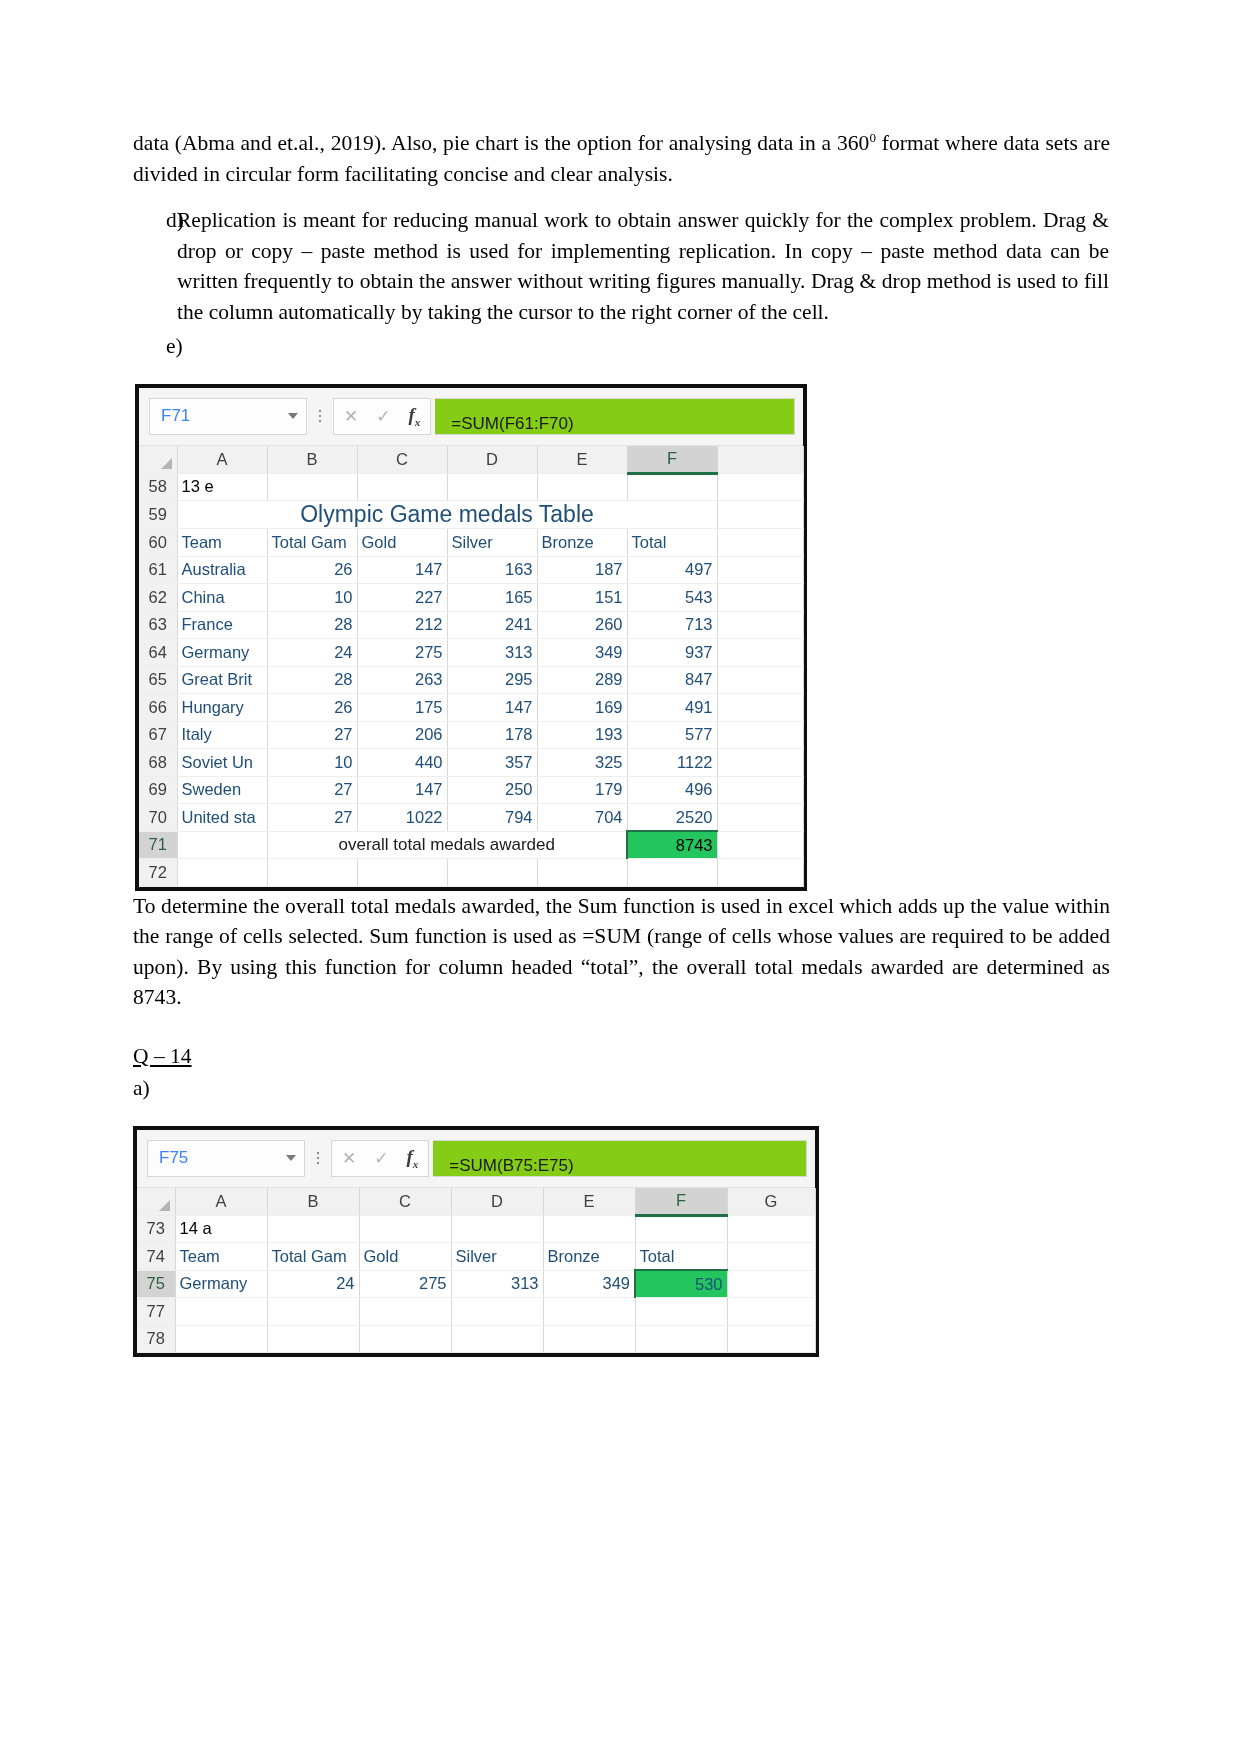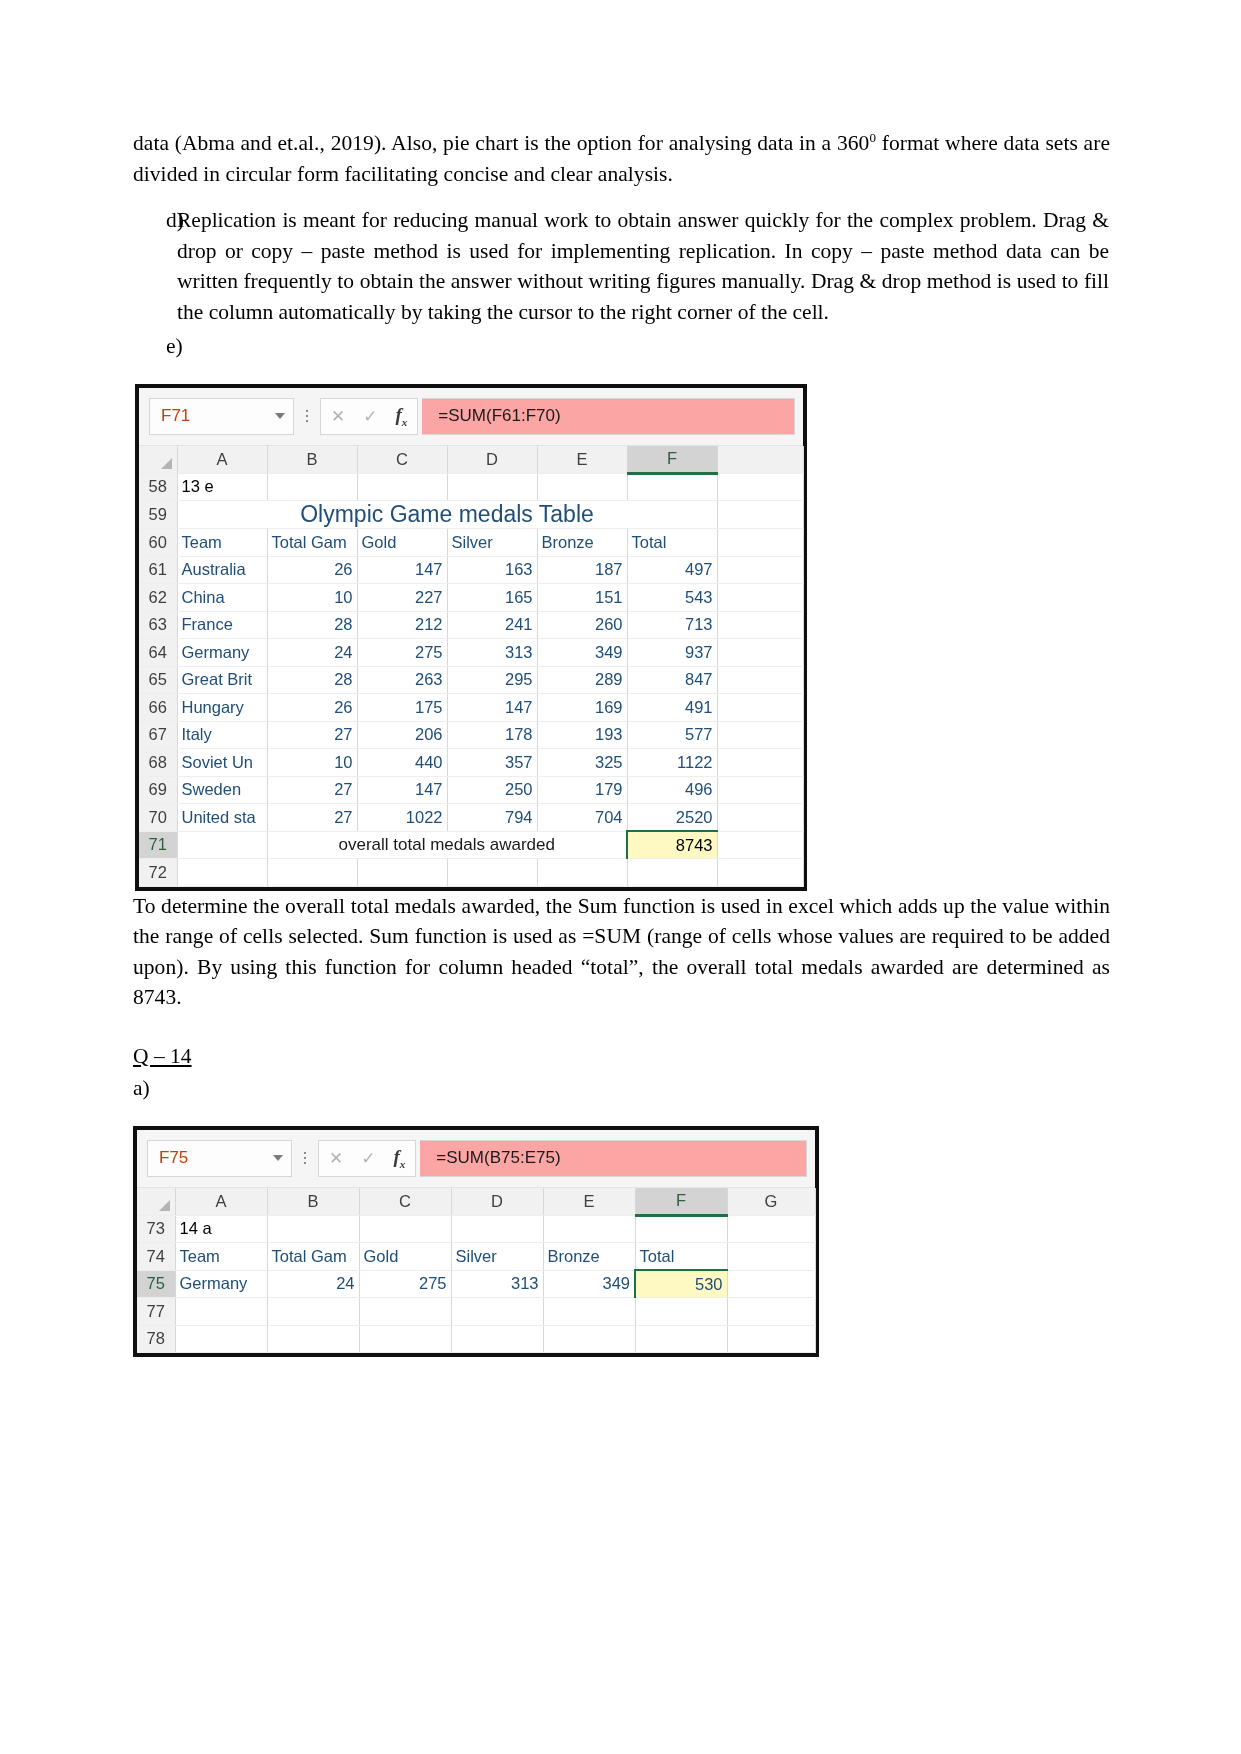--- a/index.html
+++ b/index.html
@@ -79,30 +79,30 @@
 
   .formula-bar {
     display: flex;
     align-items: center;
     background: #f5f5f5;
     padding: 10px 8px 10px 10px;
     gap: 0px;
     border-bottom: 1px solid #e3e3e3;
   }
   .namebox {
-    width: 145px;
+    width: 158px;
     height: 37px;
     background: #fdfdfd;
     border: 1px solid #d6d6d6;
     display: flex;
     align-items: center;
     justify-content: space-between;
     padding: 0 8px 0 11px;
     font-size: 17px;
-    color: #c2410c;
+    color: #3b82f6;
   }
   .namebox .caret {
     width: 0; height: 0;
     border-left: 5px solid transparent;
     border-right: 5px solid transparent;
     border-top: 6px solid #7a7a7a;
   }
   .dots {
     width: 26px;
     display: flex; flex-direction: column; align-items: center;
@@ -117,25 +117,25 @@
     padding: 0 10px;
     gap: 18px;
   }
   .fx-group span { font-size: 17px; color: #b4b4b4; }
   .fx-group .fxi { font-style: italic; font-family: "Liberation Serif", serif;
                    font-size: 19px; color: #3b3b3b; font-weight: 700; }
   .fx-group .fxi sub { font-size: 11px; font-style: italic; }
   .formula-field {
     flex: 1 1 auto;
     height: 37px;
-    background: #fca5a5;
+    background: #84cc16;
     border: 1px solid #d6d6d6;
     border-left: none;
     margin-left: 4px;
-    display: flex; align-items: center;
+    display: flex; align-items: flex-end;
     padding-left: 16px;
     font-size: 17px;
     color: #1a1a1a;
   }
 
   
   table.grid {
     border-collapse: collapse;
     width: 100%;
     table-layout: fixed;
@@ -193,21 +193,21 @@
   td.bx { border: 1px solid #4a4a4a; }
   td.bxb { border-bottom: 1px solid #4a4a4a; }
   td.title-cell {
     border: 1px solid #4a4a4a;
     text-align: center;
     font-weight: bold;
     color: #1f4e79;
     font-size: 23px;
   }
   td.yellow {
-    background: #fef9c3;
+    background: #22c55e;
     border: 2px solid #1e7145;
   }
   td.merged-label {
     text-align: center;
     font-size: 17px;
     color: #1a1a1a;
   }
   .after-text { margin-top: 20px; }
 </style>
 </head>

